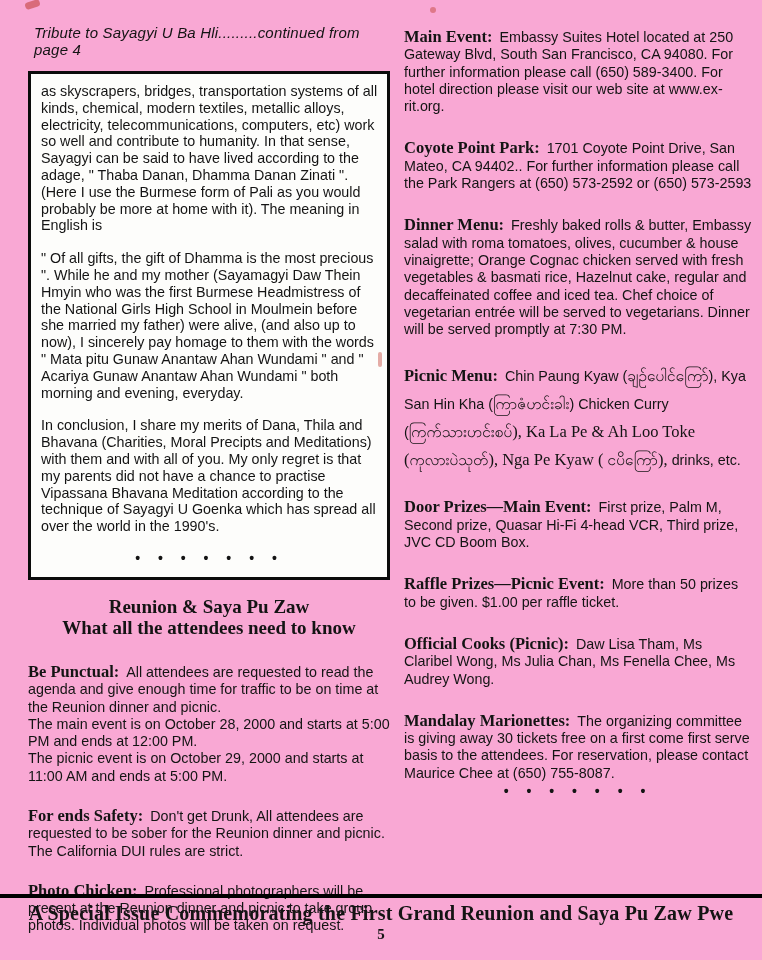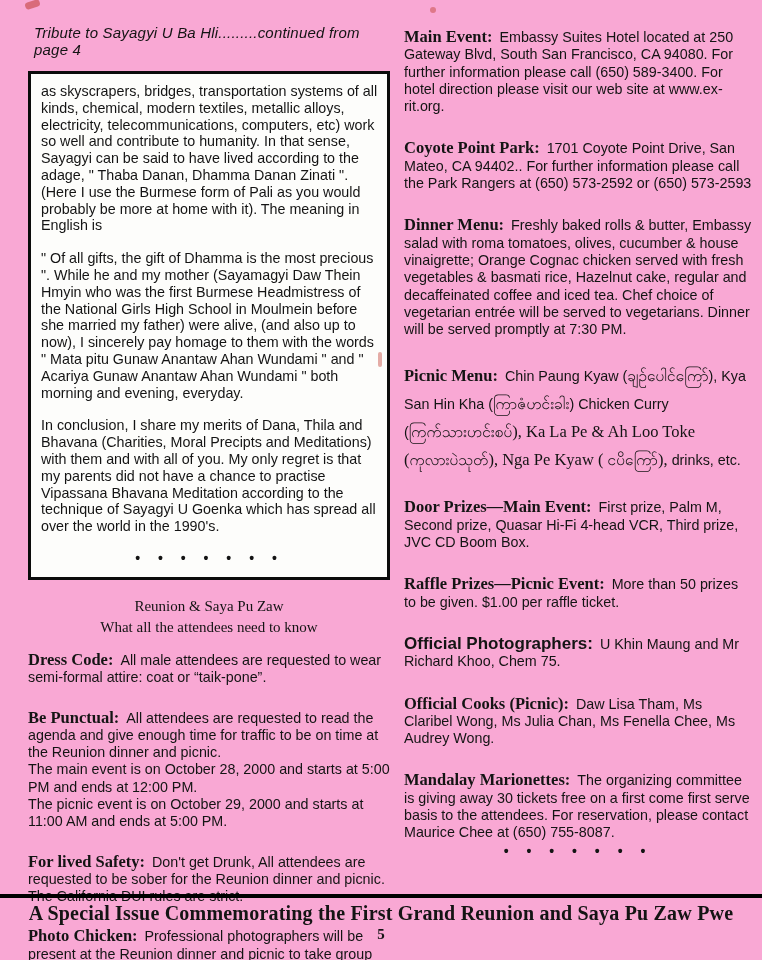--- a/index.html
+++ b/index.html
@@ -39,25 +39,25 @@
   }
   .dots {
     text-align: center;
     font-weight: bold;
     font-size: 14px;
     letter-spacing: 7px;
     line-height: 14px;
     margin: 2px 0 8px 0;
   }
   .reunion-title {
-    margin: 16px 0 12px 0;
+    margin: 16px 0 24px 0;
     text-align: center;
     font-family: "Liberation Serif", serif;
-    font-weight: normal;
-    font-size: 15px;
+    font-weight: bold;
+    font-size: 19px;
     line-height: 21.5px;
   }
   .lsec { font-size: 14.3px; line-height: 17.3px; margin-bottom: 16px; }
   .lsec .lbl, .rsec .lbl {
     font-family: "Liberation Serif", serif;
     font-weight: bold;
     font-size: 16.5px;
     margin-right: 7px;
   }
   .lsec .body, .rsec .body { white-space: pre-line; }
@@ -138,46 +138,44 @@
         <p>" Of all gifts, the gift of Dhamma is the most precious ". While he and my mother (Sayamagyi Daw Thein Hmyin who was the first Burmese Headmistress of the National Girls High School in Moulmein before she married my father) were alive, (and also up to now), I sincerely pay homage to them with the words " Mata pitu Gunaw Anantaw Ahan Wundami " and " Acariya Gunaw Anantaw Ahan Wundami " both morning and evening, everyday.</p>
         <p>In conclusion, I share my merits of Dana, Thila and Bhavana (Charities, Moral Precipts and Meditations) with them and with all of you. My only regret is that my parents did not have a chance to practise Vipassana Bhavana Meditation according to the technique of Sayagyi U Goenka which has spread all over the world in the 1990's.</p>
         <div class="dots">• • • • • • •</div>
       </div>
 
       <div class="reunion-title">
         <div>Reunion &amp; Saya Pu Zaw</div>
         <div>What all the attendees need to know</div>
       </div>
 
-      <p class="lsec lsec-gap"><span class="lbl">Dress Code:</span><span class="body">All male attendees are requested to wear semi-formal attire: coat or “taik-pone”.</span></p>
 
       <p class="lsec lsec-gap"><span class="lbl">Be Punctual:</span><span class="body">All attendees are requested to read the agenda and give enough time for traffic to be on time at the Reunion dinner and picnic.
 The main event is on October 28, 2000 and starts at 5:00 PM and ends at 12:00 PM.
 The picnic event is on October 29, 2000 and starts at 11:00 AM and ends at 5:00 PM.</span></p>
 
-      <p class="lsec lsec-gap"><span class="lbl">For lived Safety:</span><span class="body">Don't get Drunk, All attendees are requested to be sober for the Reunion dinner and picnic. The California DUI rules are strict.</span></p>
+      <p class="lsec lsec-gap"><span class="lbl">For ends Safety:</span><span class="body">Don't get Drunk, All attendees are requested to be sober for the Reunion dinner and picnic. The California DUI rules are strict.</span></p>
 
       <p class="lsec"><span class="lbl">Photo Chicken:</span><span class="body">Professional photographers will be present at the Reunion dinner and picnic to take group photos. Individual photos will be taken on request.</span></p>
     </div>
 
     <div class="right-col">
 
       <p class="rsec gap-lg"><span class="lbl">Main Event:</span><span class="body">Embassy Suites Hotel located at 250 Gateway Blvd, South San Francisco, CA 94080.  For further information please call (650) 589-3400.  For hotel direction please visit our web site at www.ex-rit.org.</span></p>
 
       <p class="rsec gap-lg"><span class="lbl">Coyote Point Park:</span><span class="body">1701 Coyote Point Drive, San Mateo, CA 94402..  For further information please call the Park Rangers at (650) 573-2592 or (650) 573-2593</span></p>
 
       <p class="rsec gap-lg"><span class="lbl">Dinner Menu:</span><span class="body">Freshly baked rolls &amp; butter, Embassy salad with roma tomatoes, olives, cucumber &amp; house vinaigrette; Orange Cognac chicken served with fresh vegetables &amp; basmati rice, Hazelnut cake, regular and decaffeinated coffee and iced tea.  Chef choice of vegetarian entrée will be served to vegetarians.  Dinner will be served promptly at 7:30 PM.</span></p>
 
       <p class="rsec picnic gap-lg"><span class="lbl">Picnic Menu:</span><span><span class="run-sans">Chin Paung Kyaw (</span><span class="run-burmese">ချဉ်ပေါင်ကြော်</span><span class="run-sans">), Kya San Hin Kha (</span><span class="run-burmese">ကြာဇံဟင်းခါး</span><span class="run-sans">) Chicken Curry (</span><span class="run-burmese">ကြက်သားဟင်းစပ်</span><span class="run-serif">), Ka La Pe &amp; Ah Loo Toke (</span><span class="run-burmese">ကုလားပဲသုတ်</span><span class="run-serif">), Nga Pe Kyaw ( </span><span class="run-burmese">ငပိကြော်</span><span class="run-serif">), </span><span class="run-sans">drinks, etc.</span></span></p>
 
       <p class="rsec gap-lg"><span class="lbl">Door Prizes—Main Event:</span><span class="body">First prize, Palm M, Second prize, Quasar Hi-Fi 4-head VCR, Third prize, JVC CD Boom Box.</span></p>
 
       <p class="rsec gap-lg"><span class="lbl">Raffle Prizes—Picnic Event:</span><span class="body">More than 50 prizes to be given.  $1.00 per raffle ticket.</span></p>
 
-      <p class="rsec gap-lg"><span class="lbl lbl-sans">Official Photographers:</span><span class="body">U Khin Maung and Mr Richard Khoo, Chem 75.</span></p>
 
 
       <p class="rsec gap-lg"><span class="lbl">Official Cooks (Picnic):</span><span class="body">Daw Lisa Tham, Ms Claribel Wong, Ms Julia Chan, Ms Fenella Chee,  Ms Audrey Wong.</span></p>
 
       <p class="rsec"><span class="lbl">Mandalay Marionettes:</span><span class="body">The organizing committee is giving away 30 tickets free on a first come first serve basis to the attendees.  For reservation, please contact Maurice Chee at (650) 755-8087.</span></p>
 
       <div class="dots right-dots">• • • • • • •</div>
     </div>
   </div>
 

